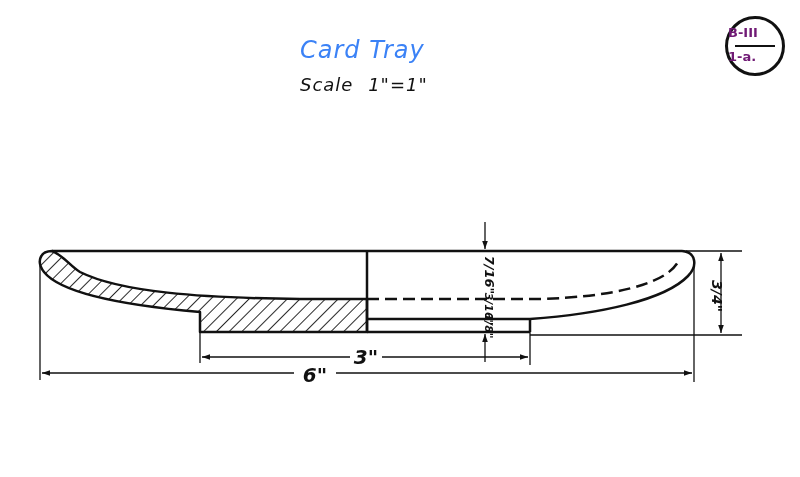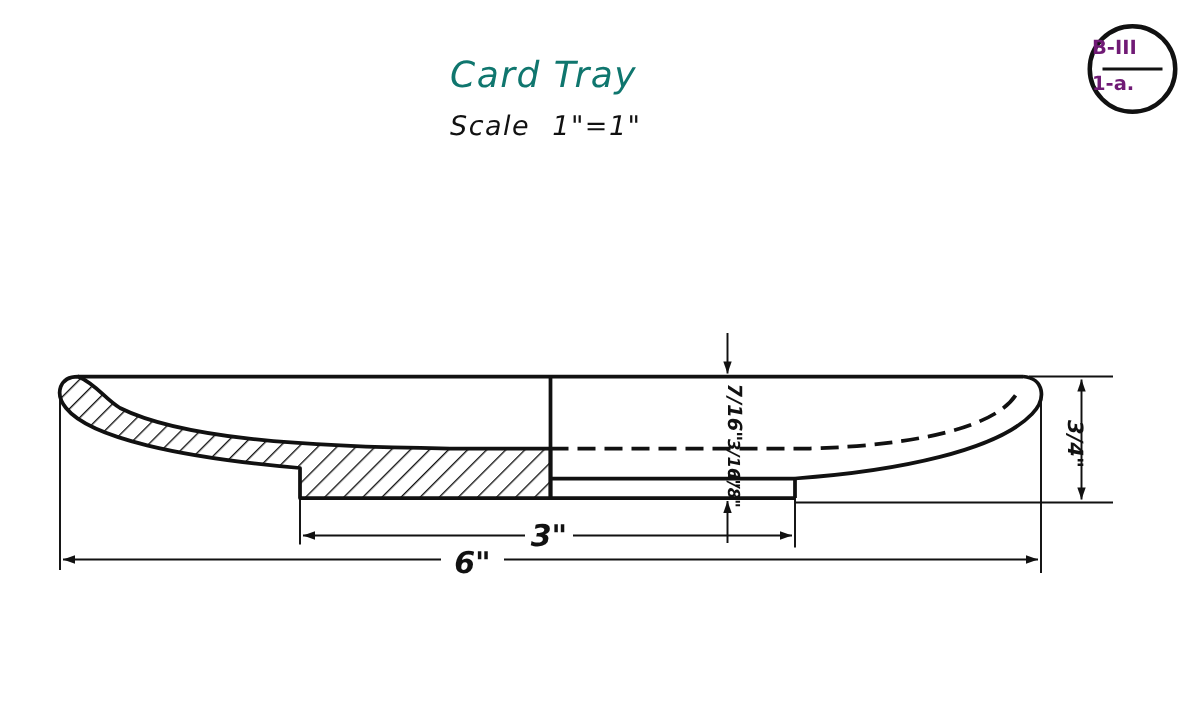--- a/index.html
+++ b/index.html
@@ -1,17 +1,17 @@
 <!DOCTYPE html>
 <html><head>
 <meta charset="utf-8">
 <style>
   html, body { margin: 0; padding: 0; background: #ffffff; }
   body { width: 800px; height: 477px; position: relative; overflow: hidden; }
-  .title { position: absolute; left: 300px; top: 36px; font-family: "DejaVu Sans", sans-serif; font-style: oblique; font-size: 24px; color: #0f766e; letter-spacing: 1px; }
+  .title { position: absolute; left: 300px; top: 36px; font-family: "DejaVu Sans", sans-serif; font-style: oblique; font-size: 24px; color: #3b82f6; letter-spacing: 1px; }
   .scale { position: absolute; left: 300px; top: 74px; font-family: "DejaVu Sans", sans-serif; font-style: oblique; font-size: 18px; color: #111; letter-spacing: 1px; word-spacing: 8px; }
   .badge { position: absolute; left: 725px; top: 16px; width: 60px; height: 60px; border: 3px solid #111; border-radius: 50%; box-sizing: border-box; font-family: "DejaVu Sans", sans-serif; font-weight: bold; color: #701a75; text-align: left; }
   .badge .top { position: absolute; left: 0; right: 0; top: 6px; font-size: 13px; }
   .badge .rule { position: absolute; left: 7px; right: 7px; top: 26px; border-top: 2px solid #111; }
   .badge .bot { position: absolute; left: 0; right: 0; top: 30px; font-size: 13px; }
   svg { position: absolute; left: 0; top: 0; }
   .dimtext { font-family: "DejaVu Sans", sans-serif; font-style: oblique; font-weight: bold; fill: #111; }
 </style>
 </head>
 <body>

